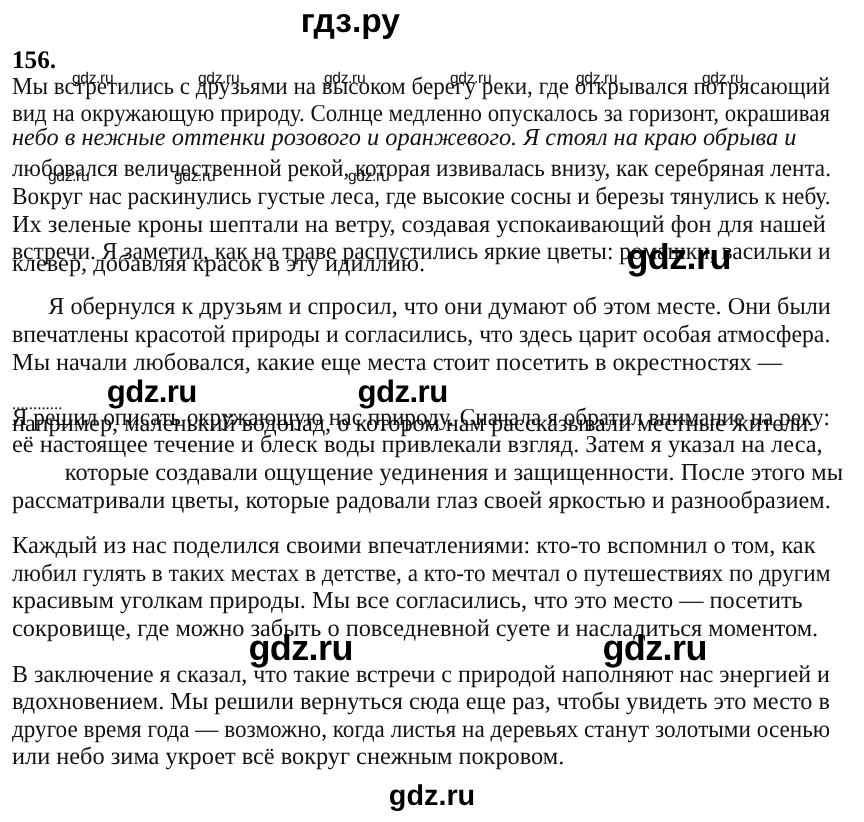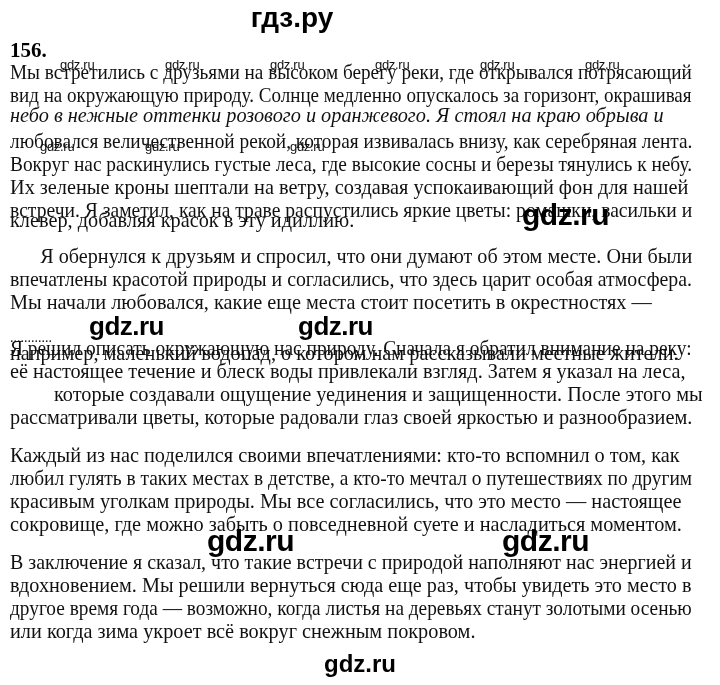--- a/index.html
+++ b/index.html
@@ -69,24 +69,24 @@
 <div class="wm-big" style="left:89px; top:311px; font-size:26px;">gdz.ru</div>
 <div class="wm-big" style="left:298px; top:311px; font-size:26px;">gdz.ru</div>
 
 <div class="line" style="top: 337px; transform: scaleX(0.956522);">Я решил описать окружающую нас природу. Сначала я обратил внимание на реку:</div>
 <div class="line" style="top:360px;">её настоящее течение и блеск воды привлекали взгляд. Затем я указал на леса,</div>
 <div class="line" style="top:383px;margin-left:44px;">которые создавали ощущение уединения и защищенности. После этого мы</div>
 <div class="line" style="top: 406px; transform: scaleX(0.998536);">рассматривали цветы, которые радовали глаз своей яркостью и разнообразием.</div>
 
 <div class="line" style="top:444px;">Каждый из нас поделился своими впечатлениями: кто-то вспомнил о том, как</div>
 <div class="line" style="top: 467px; transform: scaleX(0.956522);">любил гулять в таких местах в детстве, а кто-то мечтал о путешествиях по другим</div>
-<div class="line" style="top:490px;">красивым уголкам природы. Мы все согласились, что это место — настоящее</div>
+<div class="line" style="top:490px;">красивым уголкам природы. Мы все согласились, что это место — посетить</div>
 <div class="line" style="top:513px;">сокровище, где можно забыть о повседневной суете и насладиться моментом.</div>
 
 <div class="wm-big" style="left:207px; top:524px;">gdz.ru</div>
 <div class="wm-big" style="left:502px; top:524px;">gdz.ru</div>
 
 <div class="line" style="top: 551px; transform: scaleX(0.984127);">В заключение я сказал, что такие встречи с природой наполняют нас энергией и</div>
 <div class="line" style="top: 574px; transform: scaleX(0.997076);">вдохновением. Мы решили вернуться сюда еще раз, чтобы увидеть это место в</div>
 <div class="line" style="top: 597px; transform: scaleX(0.952514);">другое время года — возможно, когда листья на деревьях станут золотыми осенью</div>
-<div class="line" style="top:620px;">или когда зима укроет всё вокруг снежным покровом.</div>
+<div class="line" style="top:620px;">или небо зима укроет всё вокруг снежным покровом.</div>
 
 <div class="wm-footer">gdz.ru</div>
 
 </body></html>

